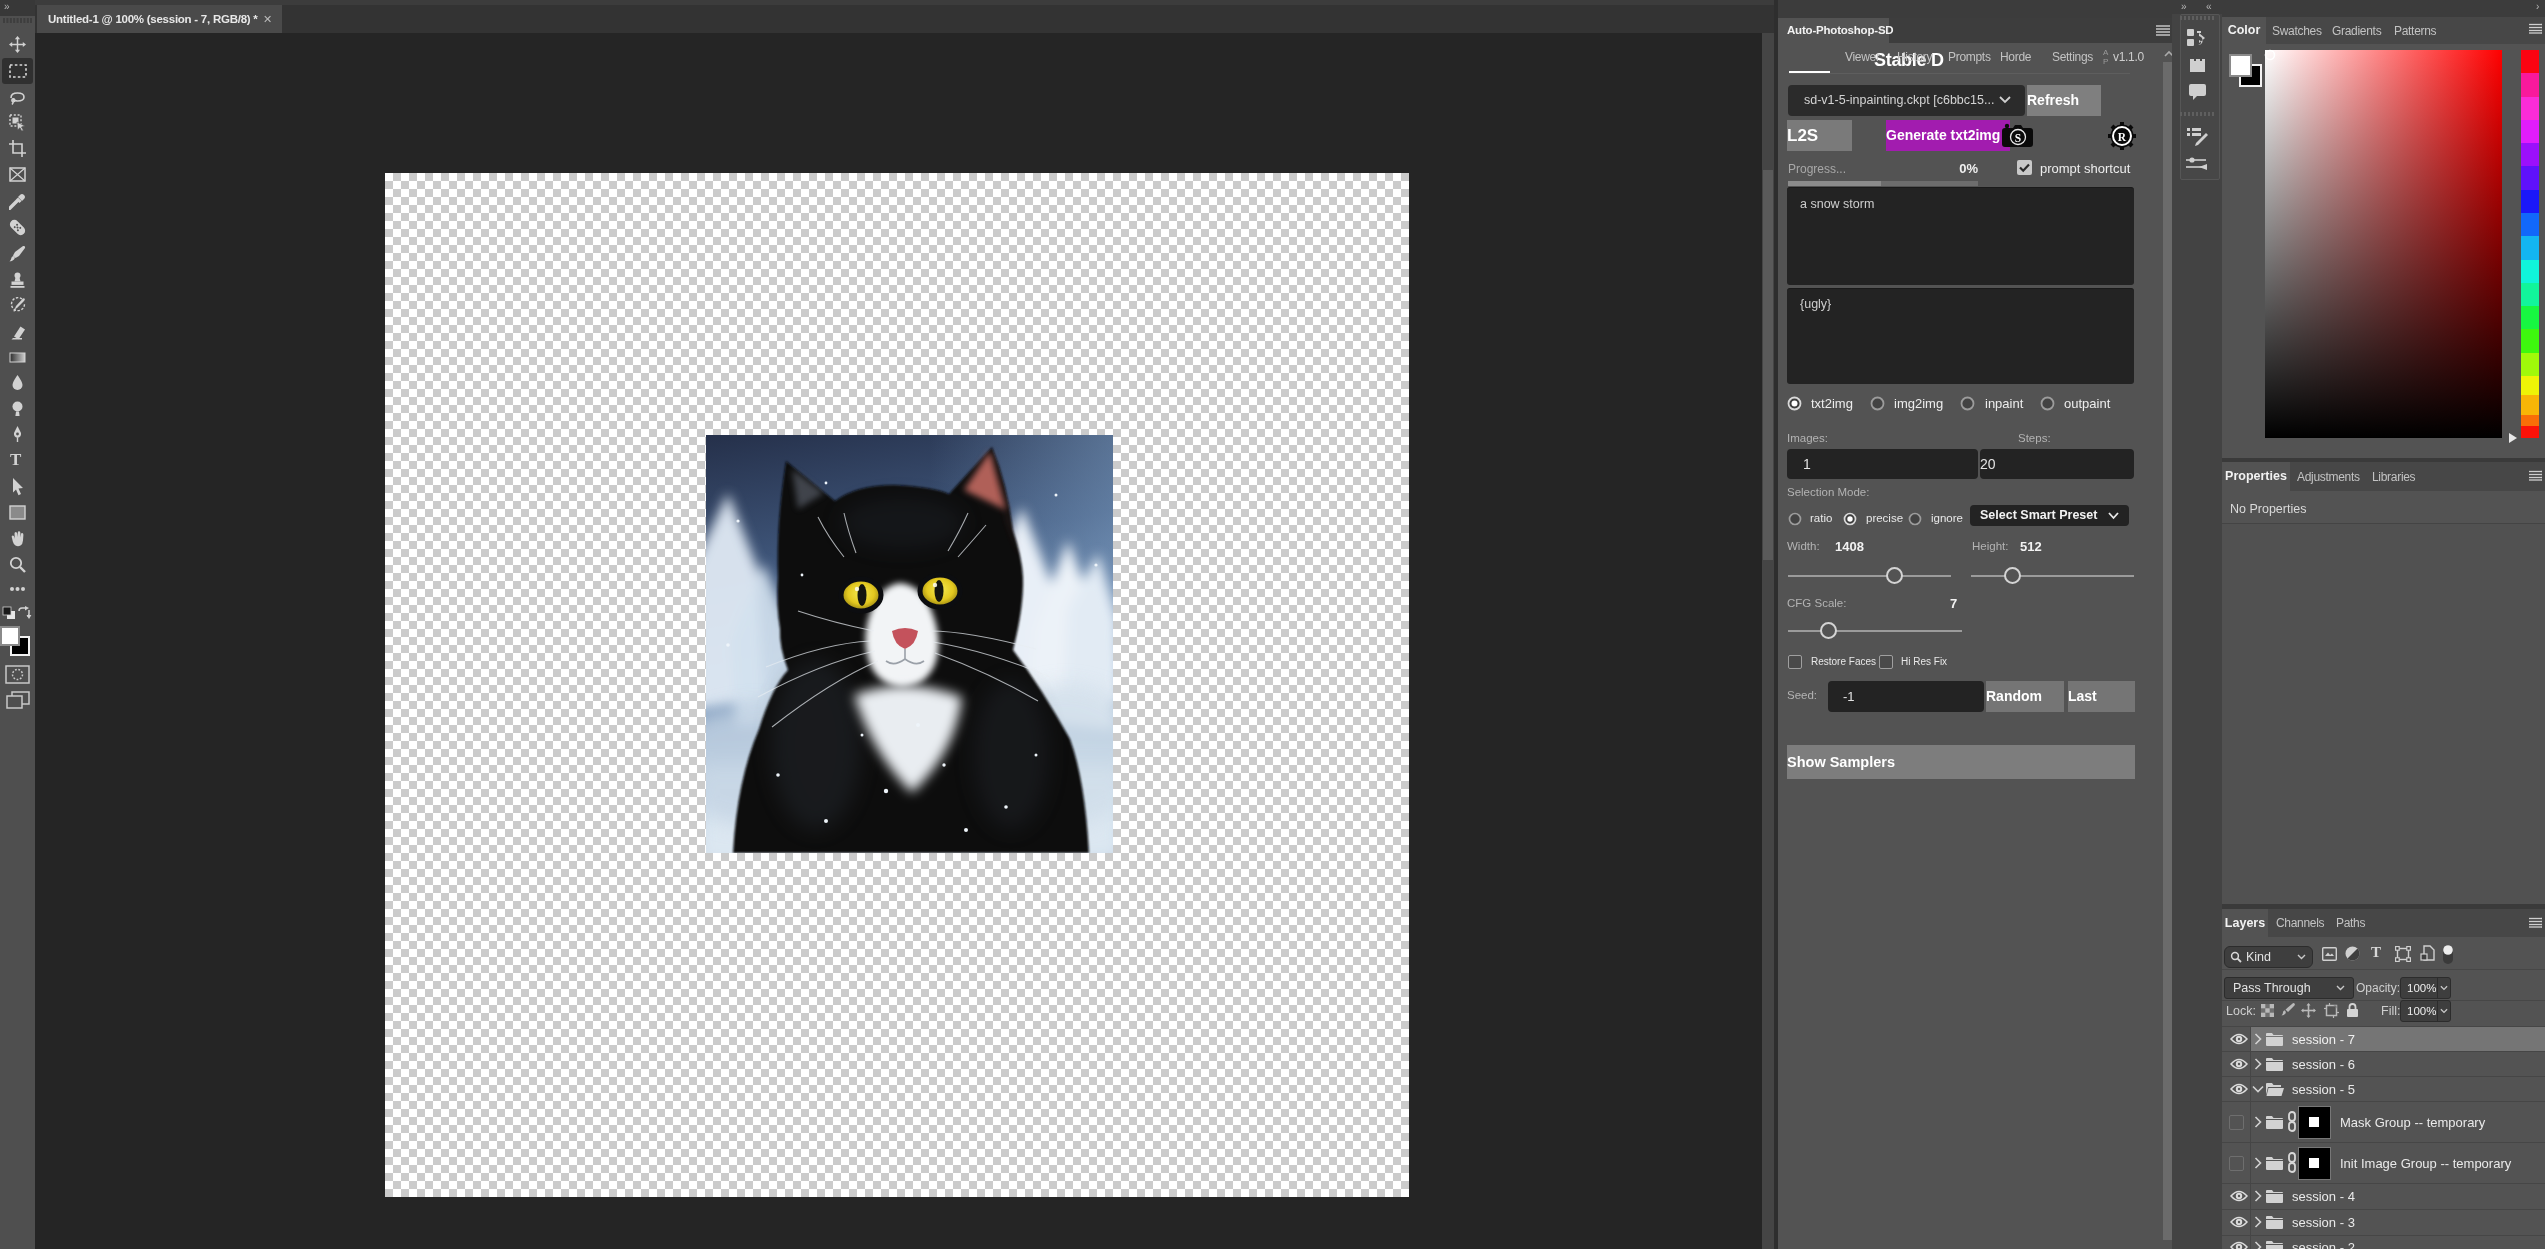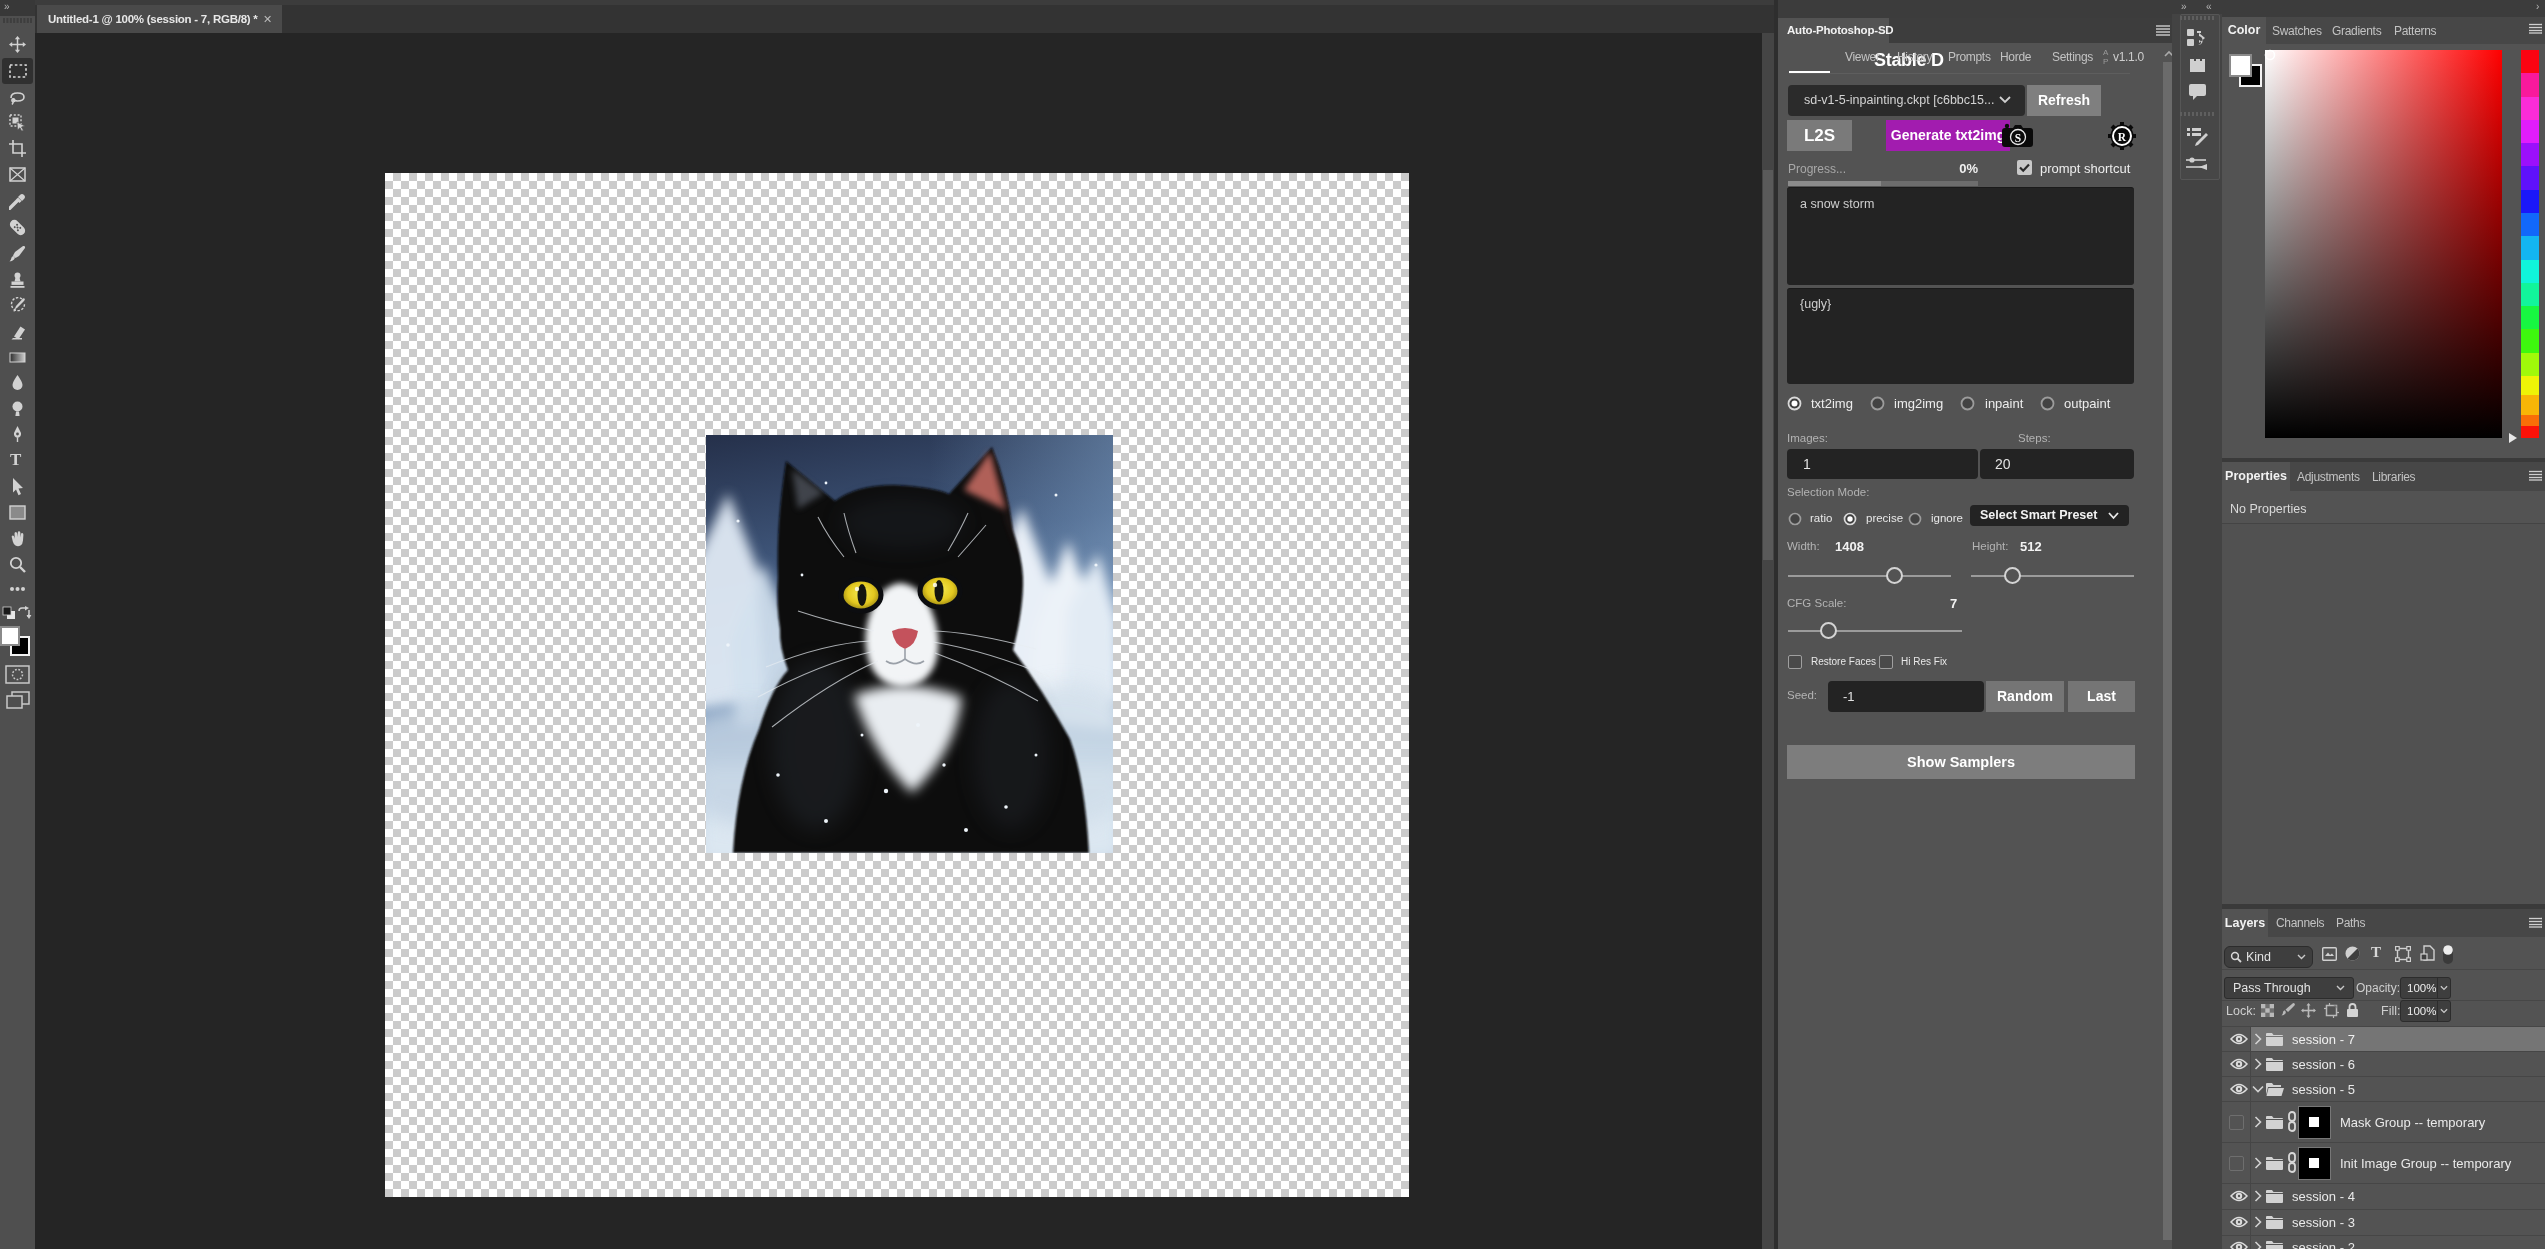--- a/index.html
+++ b/index.html
@@ -2,21 +2,21 @@
 <html><head>
 <meta charset="utf-8">
 <style>
   html,body{margin:0;padding:0}
   body{width:2545px;height:1249px;position:relative;overflow:hidden;
        background:#3c3c3c;font-family:"Liberation Sans",sans-serif;
        -webkit-font-smoothing:antialiased}
   .abs{position:absolute}
   .lbl{color:#b3b3b3;font-size:11.5px}
   .inp{background:#262626;border-radius:4px;color:#e3e3e3}
-  .btn{background:#777;color:#fff;font-weight:bold;text-align:center}
+  .btn{background:#777;color:#fff;font-weight:bold;text-align:left}
   .tabtxt{color:#c3c3c3;font-size:12px;letter-spacing:-0.3px}
 </style>
 </head>
 <body>
 
 <div id="toolbar" class="abs" style="left:0;top:0;width:35px;height:1249px;background:#4f4f4f;border-right:1px solid #333"></div>
 <div class="abs" style="left:0;top:0;width:35px;height:16px;background:#383838;color:#b5b5b5;font-size:10px;line-height:14px"><span style="margin-left:4px">»</span></div>
 <svg class="abs" style="left:3px;top:18px" width="29" height="5" viewBox="0 0 29 5">
     <g fill="#3e3e3e">
       <rect x="0" width="2" height="5"></rect>
@@ -416,21 +416,21 @@
     </svg>
   <div class="abs" style="left:1985px;top:396px;font-size:13px;color:#ededed">inpaint</div>
   <svg class="abs" style="left:2040px;top:396px" width="15" height="15" viewBox="0 0 15 15">
       <circle cx="7.5" cy="7.5" r="6" fill="#434343" stroke="#9c9c9c" stroke-width="1.8"></circle>
     </svg>
   <div class="abs" style="left:2064px;top:396px;font-size:13px;color:#ededed">outpaint</div>
 
   <div class="abs lbl" style="left:1787px;top:432px">Images:</div>
   <div class="abs lbl" style="left:2018px;top:432px">Steps:</div>
   <div class="abs inp" style="left:1787px;top:449px;width:191px;height:30px;background:#232323;font-size:14px;line-height:30px"><span style="margin-left:16px">1</span></div>
-  <div class="abs inp" style="left:1980px;top:449px;width:154px;height:30px;background:#232323;font-size:14px;line-height:30px"><span style="margin-left:15px">20</span></div>
+  <div class="abs inp" style="left:1980px;top:449px;width:154px;height:30px;background:#232323;font-size:14px;line-height:30px"><span style="">20</span></div>
 
   <div class="abs lbl" style="left:1787px;top:486px">Selection Mode:</div>
   <svg class="abs" style="left:1788px;top:512px" width="14" height="14" viewBox="0 0 14 14">
       <circle cx="7" cy="7" r="5.5" fill="#434343" stroke="#9c9c9c" stroke-width="1.7"></circle>
     </svg>
   <div class="abs" style="left:1810px;top:512px;font-size:11.5px;color:#e8e8e8">ratio</div>
   <svg class="abs" style="left:1843px;top:512px" width="14" height="14" viewBox="0 0 14 14">
       <circle cx="7" cy="7" r="5.5" fill="#3c3c3c" stroke="#d9d9d9" stroke-width="1.7"></circle>
       <circle cx="7" cy="7" r="2.7" fill="#fff"></circle>
     </svg>

